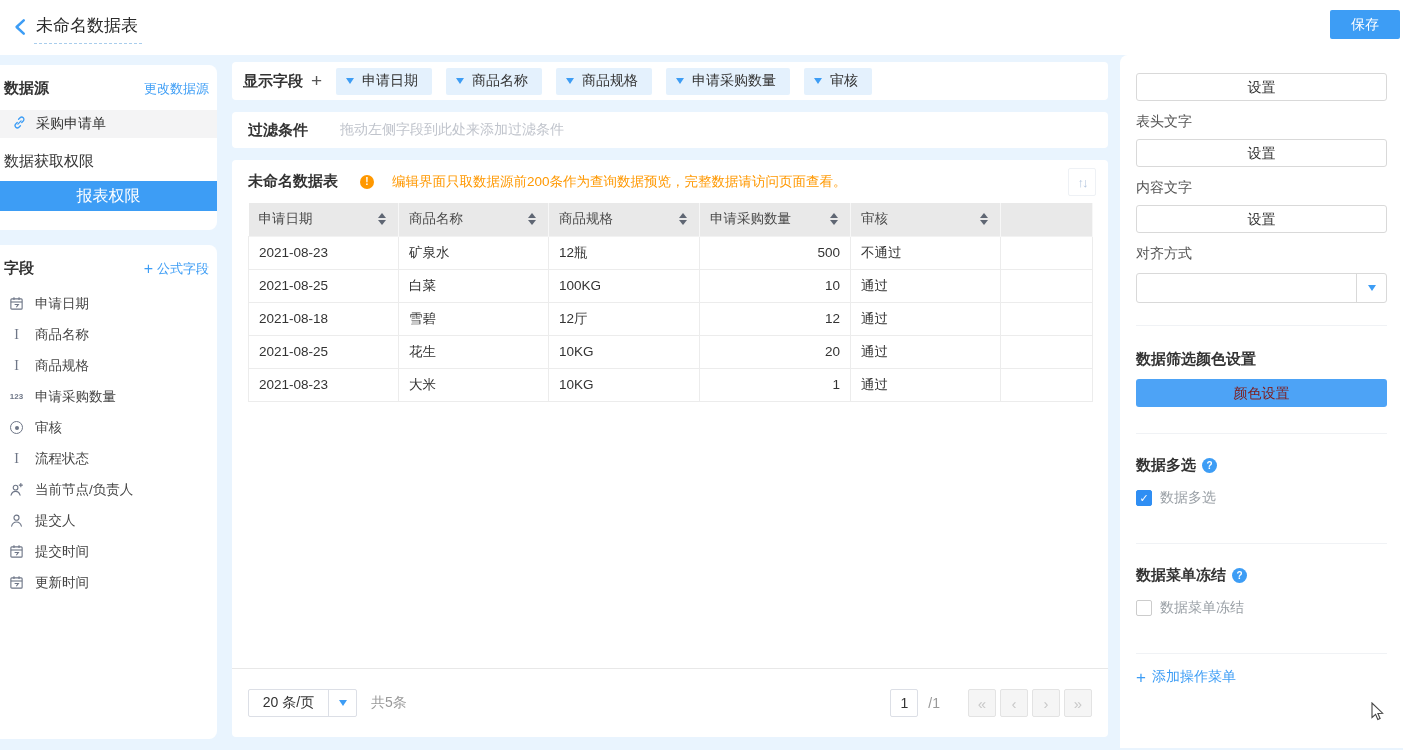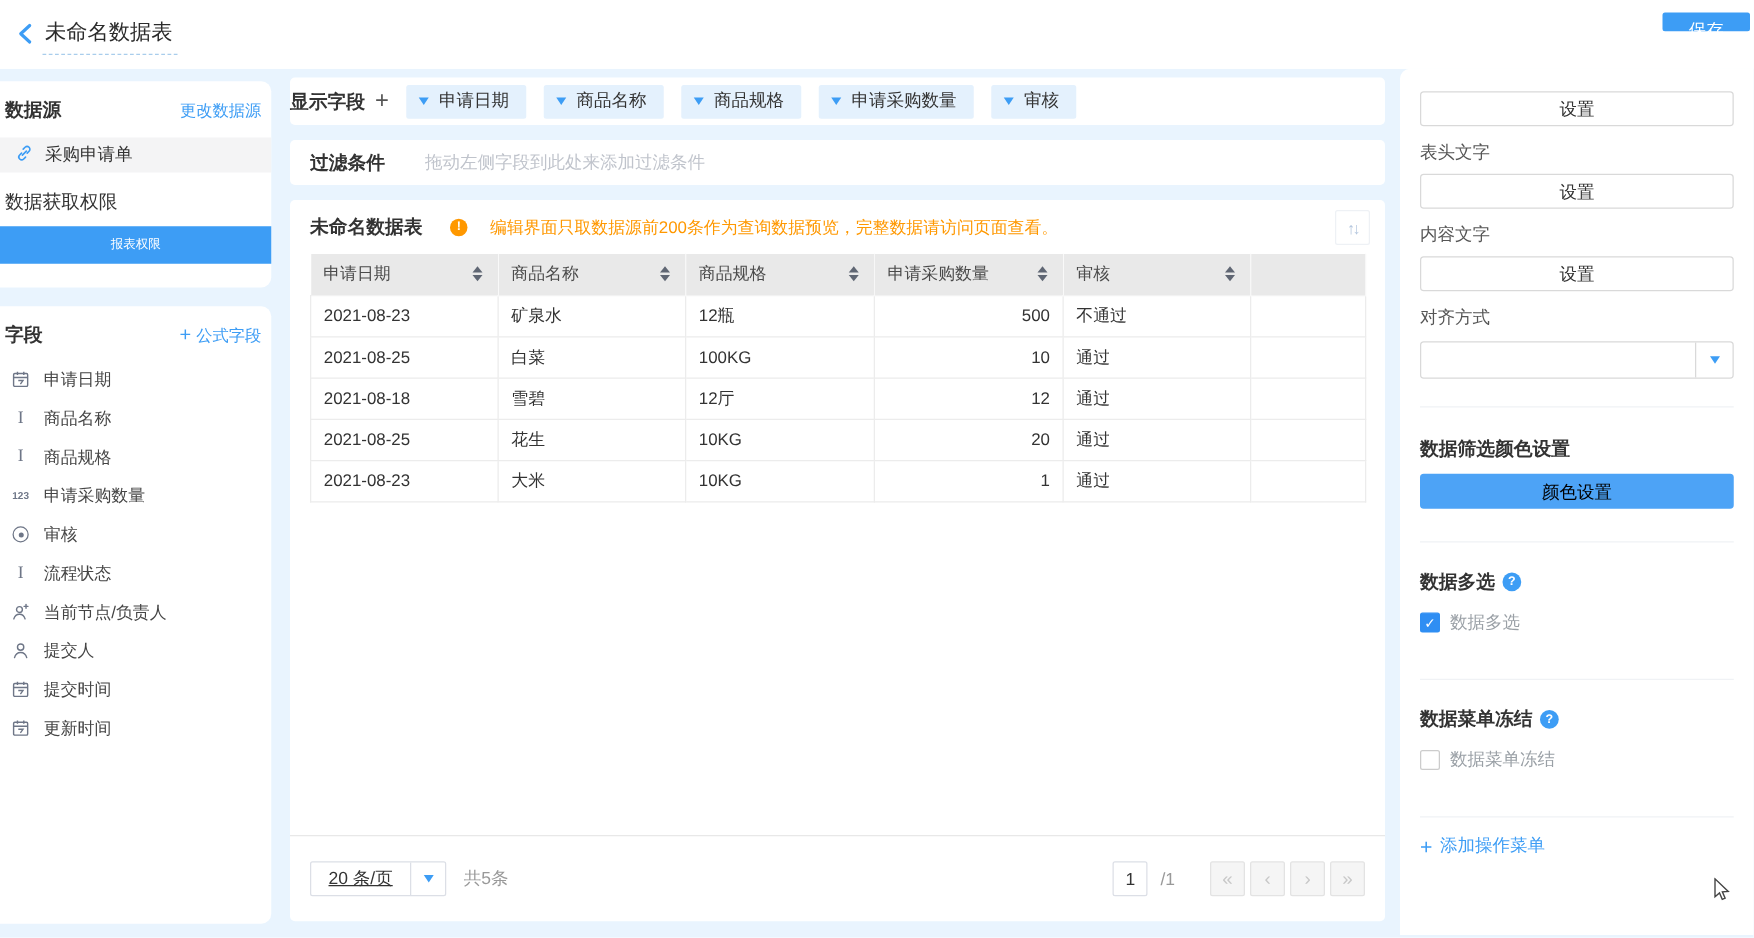--- a/index.html
+++ b/index.html
@@ -10,49 +10,49 @@
     font-size:14px; color:#333;
   }
   .page-bg { position:absolute; left:0; top:55px; width:1403px; height:695px; background:#e9f4fe; }
   .card { position:absolute; background:#fff; }
 
   
   .topbar { position:absolute; left:0; top:0; width:1403px; height:55px; background:#fff; z-index:5; }
   .back-btn { position:absolute; left:10px; top:16px; width:22px; height:22px; cursor:pointer; }
   .doc-title { position:absolute; left:34px; top:14px; font-size:17px; color:#2b2b2b;
     padding:0 4px 6px 2px; border-bottom:1px dashed #a9cdec; }
-  .save-btn { position:absolute; right:3px; top:10px; width:70px; height:15px; background:#3d9df5;
+  .save-btn { position:absolute; right:3px; top:10px; width:70px; height:29px; background:#3d9df5;
     color:#fff; border:none; border-radius:2px; font-size:14px; line-height:29px; text-align:center; cursor:pointer; }
 
   
   #left-card1 { left:0; top:65px; width:217px; height:165px; border-radius:0 8px 8px 0; }
   #left-card2 { left:0; top:245px; width:217px; height:494px; border-radius:0 8px 8px 0; }
   .lp-head { display:flex; justify-content:space-between; align-items:center; padding:14px 8px 0 4px; }
   .lp-title { font-weight:bold; font-size:15px; color:#333; }
   .link { color:#3d9df5; font-size:13px; cursor:pointer; }
   .ds-item { margin-top:12px; height:28px; background:#f4f4f5; display:flex; align-items:center;
     padding-left:12px; gap:9px; font-size:14px; color:#333; }
   .perm-title { font-weight:normal; font-size:15px; color:#333; padding:14px 16px 0 4px; }
   .perm-btn { margin-top:10px; width:217px; height:30px; background:#3d9df5; color:#fff;
-    border:none; font-size:10px; line-height:30px; text-align:center; cursor:pointer; }
+    border:none; font-size:16px; line-height:30px; text-align:center; cursor:pointer; }
   .formula-link { display:flex; align-items:center; gap:4px; color:#3d9df5; font-size:13px; cursor:pointer; }
   .plus-sign { font-size:16px; line-height:1; }
   #field-list { margin-top:10px; }
   .field-item { height:31px; display:flex; align-items:center; gap:10px; padding-left:8px; cursor:grab; }
   .f-ic { width:17px; display:flex; justify-content:center; align-items:center; color:#6e7687; }
   .f-label { font-size:13.5px; color:#454545; }
   .ic-text { font-family:"Liberation Serif","DejaVu Serif",serif; font-size:14px; color:#6e7687; }
   .ic-num { font-size:8px; font-weight:bold; letter-spacing:0; color:#6e7687; }
   .ic-radio { width:13px; height:13px; border:1.3px solid #6e7687; border-radius:50%;
     display:flex; align-items:center; justify-content:center; }
   .ic-radio::after { content:""; width:4px; height:4px; background:#6e7687; border-radius:50%; }
 
   
   #card-display { left:232px; top:62px; width:876px; height:38px; border-radius:4px;
-    display:flex; align-items:center; padding:0 0; }
+    display:flex; align-items:center; padding:0 11px; }
   .sec-label { font-weight:bold; font-size:15px; color:#333; }
   .add-field { font-size:19px; font-weight:300; color:#555; margin-left:8px; cursor:pointer; }
   .chips { display:flex; gap:14px; margin-left:14px; }
   .chip { background:#e4f1fd; border-radius:2px; height:27px; display:flex; align-items:center;
     gap:8px; padding:0 14px 0 10px; cursor:pointer; }
   .caret-down { width:0; height:0; border-left:4.5px solid transparent; border-right:4.5px solid transparent;
     border-top:6px solid #3d9df5; }
   .chip-label { font-size:14px; color:#333; }
 
   #card-filter { left:232px; top:112px; width:876px; height:36px; border-radius:4px;
@@ -80,21 +80,21 @@
   .sorter .dn { border-top:5px solid #5f6673; }
   .grid td { height:33px; font-size:13.5px; color:#333; padding:0 10px;
     border-bottom:1px solid #ececec; border-right:1px solid #ececec; background:#fff; }
   .grid td:first-child { border-left:1px solid #ececec; }
   .grid tr td:last-child { border-right:1px solid #ececec; }
   .grid tr:first-child td { border-top:1px solid #f2f2f2; }
   .grid td.num { text-align:right; }
 
   .pagebar { position:absolute; left:0; bottom:0; width:100%; height:69px; border-top:1px solid #e8e8e8;
     display:flex; align-items:center; justify-content:space-between; padding:0 16px; }
-  .size-select { display:flex; height:28px; border:1px solid #dcdfe6; border-radius:2px; cursor:pointer;text-decoration:underline; }
+  .size-select { display:flex; height:28px; border:1px solid #dcdfe6; border-radius:2px; cursor:pointer; }
   .size-text { width:79px; display:flex; align-items:center; justify-content:center; font-size:14px; color:#333; }
   .size-arrow { width:28px; border-left:1px solid #dcdfe6; display:flex; align-items:center; justify-content:center; }
   .total-text { color:#999; font-size:14px; margin-left:14px; }
   .pb-left { display:flex; align-items:center; }
   .pb-right { display:flex; align-items:center; gap:10px; }
   .page-box { width:28px; height:28px; border:1px solid #dcdfe6; border-radius:2px; display:flex;
     align-items:center; justify-content:center; font-size:14px; color:#333; }
   .page-total { color:#999; font-size:14px; }
   .nav-group { display:flex; gap:4px; margin-left:18px; }
   .nav-btn { width:28px; height:28px; background:#f5f5f5; border:1px solid #e3e3e3; border-radius:2px;
@@ -109,21 +109,21 @@
   .rp-label + .set-btn { }
   .rp-gap { margin-top:12px; }
   .align-select { margin-top:10px; width:251px; height:30px; border:1px solid #d9d9d9; border-radius:3px;
     display:flex; cursor:pointer; }
   .align-value { flex:1; }
   .align-arrow { width:30px; border-left:1px solid #d9d9d9; display:flex; align-items:center; justify-content:center; }
   .divider { border-top:1px solid #f0f2f5; margin-top:22px; }
   .rp-title { font-weight:bold; font-size:15px; color:#333; display:flex; align-items:center; gap:6px; }
   .q-ic { width:15px; height:15px; border-radius:50%; background:#3d9df5; color:#fff; font-size:10px;
     font-weight:bold; display:flex; align-items:center; justify-content:center; cursor:pointer; }
-  .blue-btn { margin-top:10px; width:251px; height:28px; background:#4da3f6; color:#000000; border:none;
+  .blue-btn { margin-top:10px; width:251px; height:28px; background:#4da3f6; color:#7f1d1d; border:none;
     border-radius:3px; font-size:14px; text-align:center; line-height:28px; cursor:pointer; }
   .cb-row { display:flex; align-items:center; gap:8px; margin-top:14px; cursor:pointer; }
   .checkbox { width:16px; height:16px; border:1px solid #ccc; border-radius:2px; background:#fff;
     display:flex; align-items:center; justify-content:center; font-size:11px; color:#fff; }
   .checkbox.checked { background:#2f8ef3; border-color:#2f8ef3; }
   .cb-label { color:#9aa0a6; font-size:14px; }
   .toggle-row { display:flex; align-items:center; justify-content:space-between; margin-top:18px; }
   .toggle { width:40px; height:22px; border-radius:11px; background:#6ecf45; position:relative; cursor:pointer; }
   .toggle .t-label { position:absolute; left:7px; top:50%; transform:translateY(-50%); color:#fff; font-size:12px; }
   .toggle .t-knob { position:absolute; right:2px; top:2px; width:18px; height:18px; border-radius:50%; background:#fff; }

